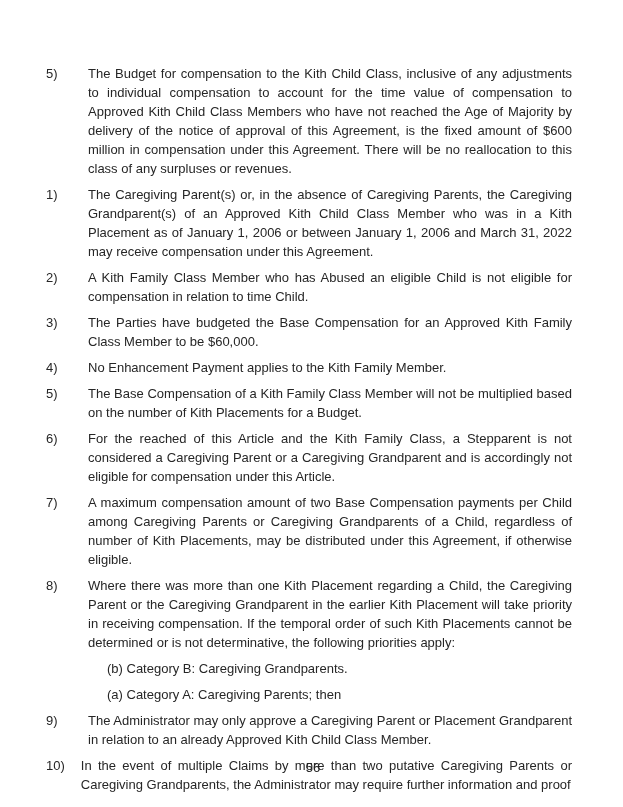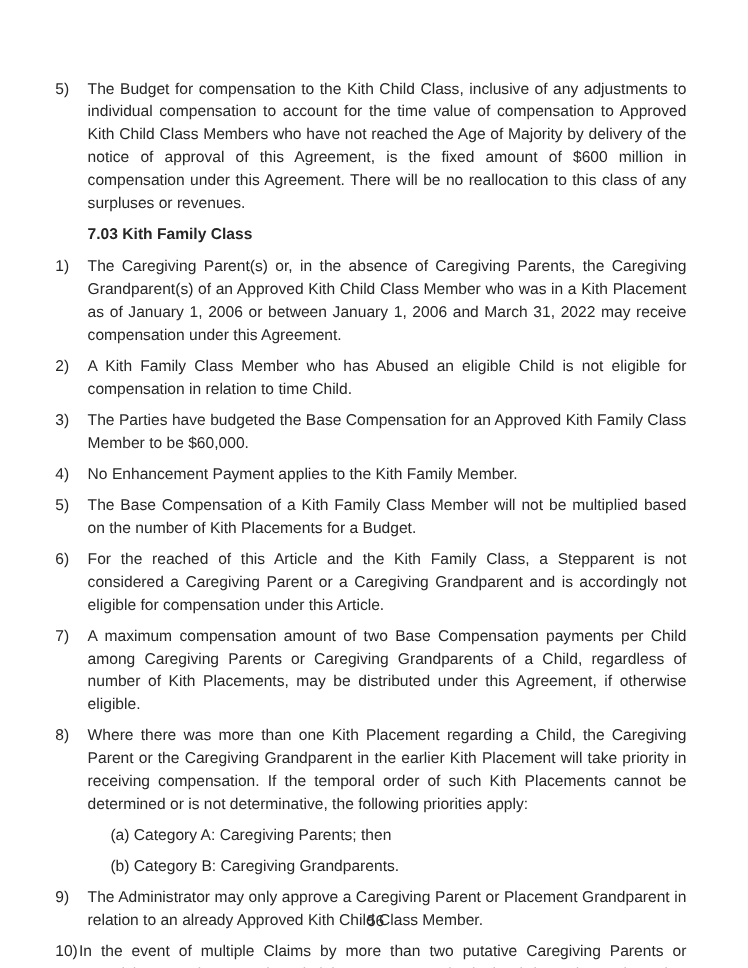--- a/index.html
+++ b/index.html
@@ -31,20 +31,21 @@
   .num {
     flex: 0 0 27px;
   }
   .item.wide-num .num {
     flex: 0 0 auto;
     padding-right: 1px;
   }
   .text-wrap {
     flex: 1;
     min-width: 0;
+    margin-left: 15px;
   }
   .text {
     text-align: justify;
   }
   .heading {
     font-size: 13px;
     line-height: 19px;
     font-weight: bold;
     margin: 6px 0 8px 27px;
   }
@@ -69,21 +70,20 @@
 <div class="page">
   <div class="content">
 
     <div class="item">
       <span class="num">5)</span>
       <div class="text-wrap">
         <div class="text">The Budget for compensation to the Kith Child Class, inclusive of any adjustments to individual compensation to account for the time value of compensation to Approved Kith Child Class Members who have not reached the Age of Majority by delivery of the notice of approval of this Agreement, is the fixed amount of $600 million in compensation under this Agreement. There will be no reallocation to this class of any surpluses or revenues.</div>
       </div>
     </div>
 
-    <div class="heading">7.03 Kith Family Class</div>
 
     <div class="item">
       <span class="num">1)</span>
       <div class="text-wrap">
         <div class="text">The Caregiving Parent(s) or, in the absence of Caregiving Parents, the Caregiving Grandparent(s) of an Approved Kith Child Class Member who was in a Kith Placement as of January 1, 2006 or between January 1, 2006 and March 31, 2022 may receive compensation under this Agreement.</div>
       </div>
     </div>
 
     <div class="item">
       <span class="num">2)</span>
@@ -124,22 +124,22 @@
       <span class="num">7)</span>
       <div class="text-wrap">
         <div class="text">A maximum compensation amount of two Base Compensation payments per Child among Caregiving Parents or Caregiving Grandparents of a Child, regardless of number of Kith Placements, may be distributed under this Agreement, if otherwise eligible.</div>
       </div>
     </div>
 
     <div class="item">
       <span class="num">8)</span>
       <div class="text-wrap">
         <div class="text">Where there was more than one Kith Placement regarding a Child, the Caregiving Parent or the Caregiving Grandparent in the earlier Kith Placement will take priority in receiving compensation. If the temporal order of such Kith Placements cannot be determined or is not determinative, the following priorities apply:</div>
+        <div class="sub">(b) Category B: Caregiving Grandparents.</div>
         <div class="sub">(a) Category A: Caregiving Parents; then</div>
-        <div class="sub">(b) Category B: Caregiving Grandparents.</div>
       </div>
     </div>
 
     <div class="item">
       <span class="num">9)</span>
       <div class="text-wrap">
         <div class="text">The Administrator may only approve a Caregiving Parent or Placement Grandparent in relation to an already Approved Kith Child Class Member.</div>
       </div>
     </div>
 

